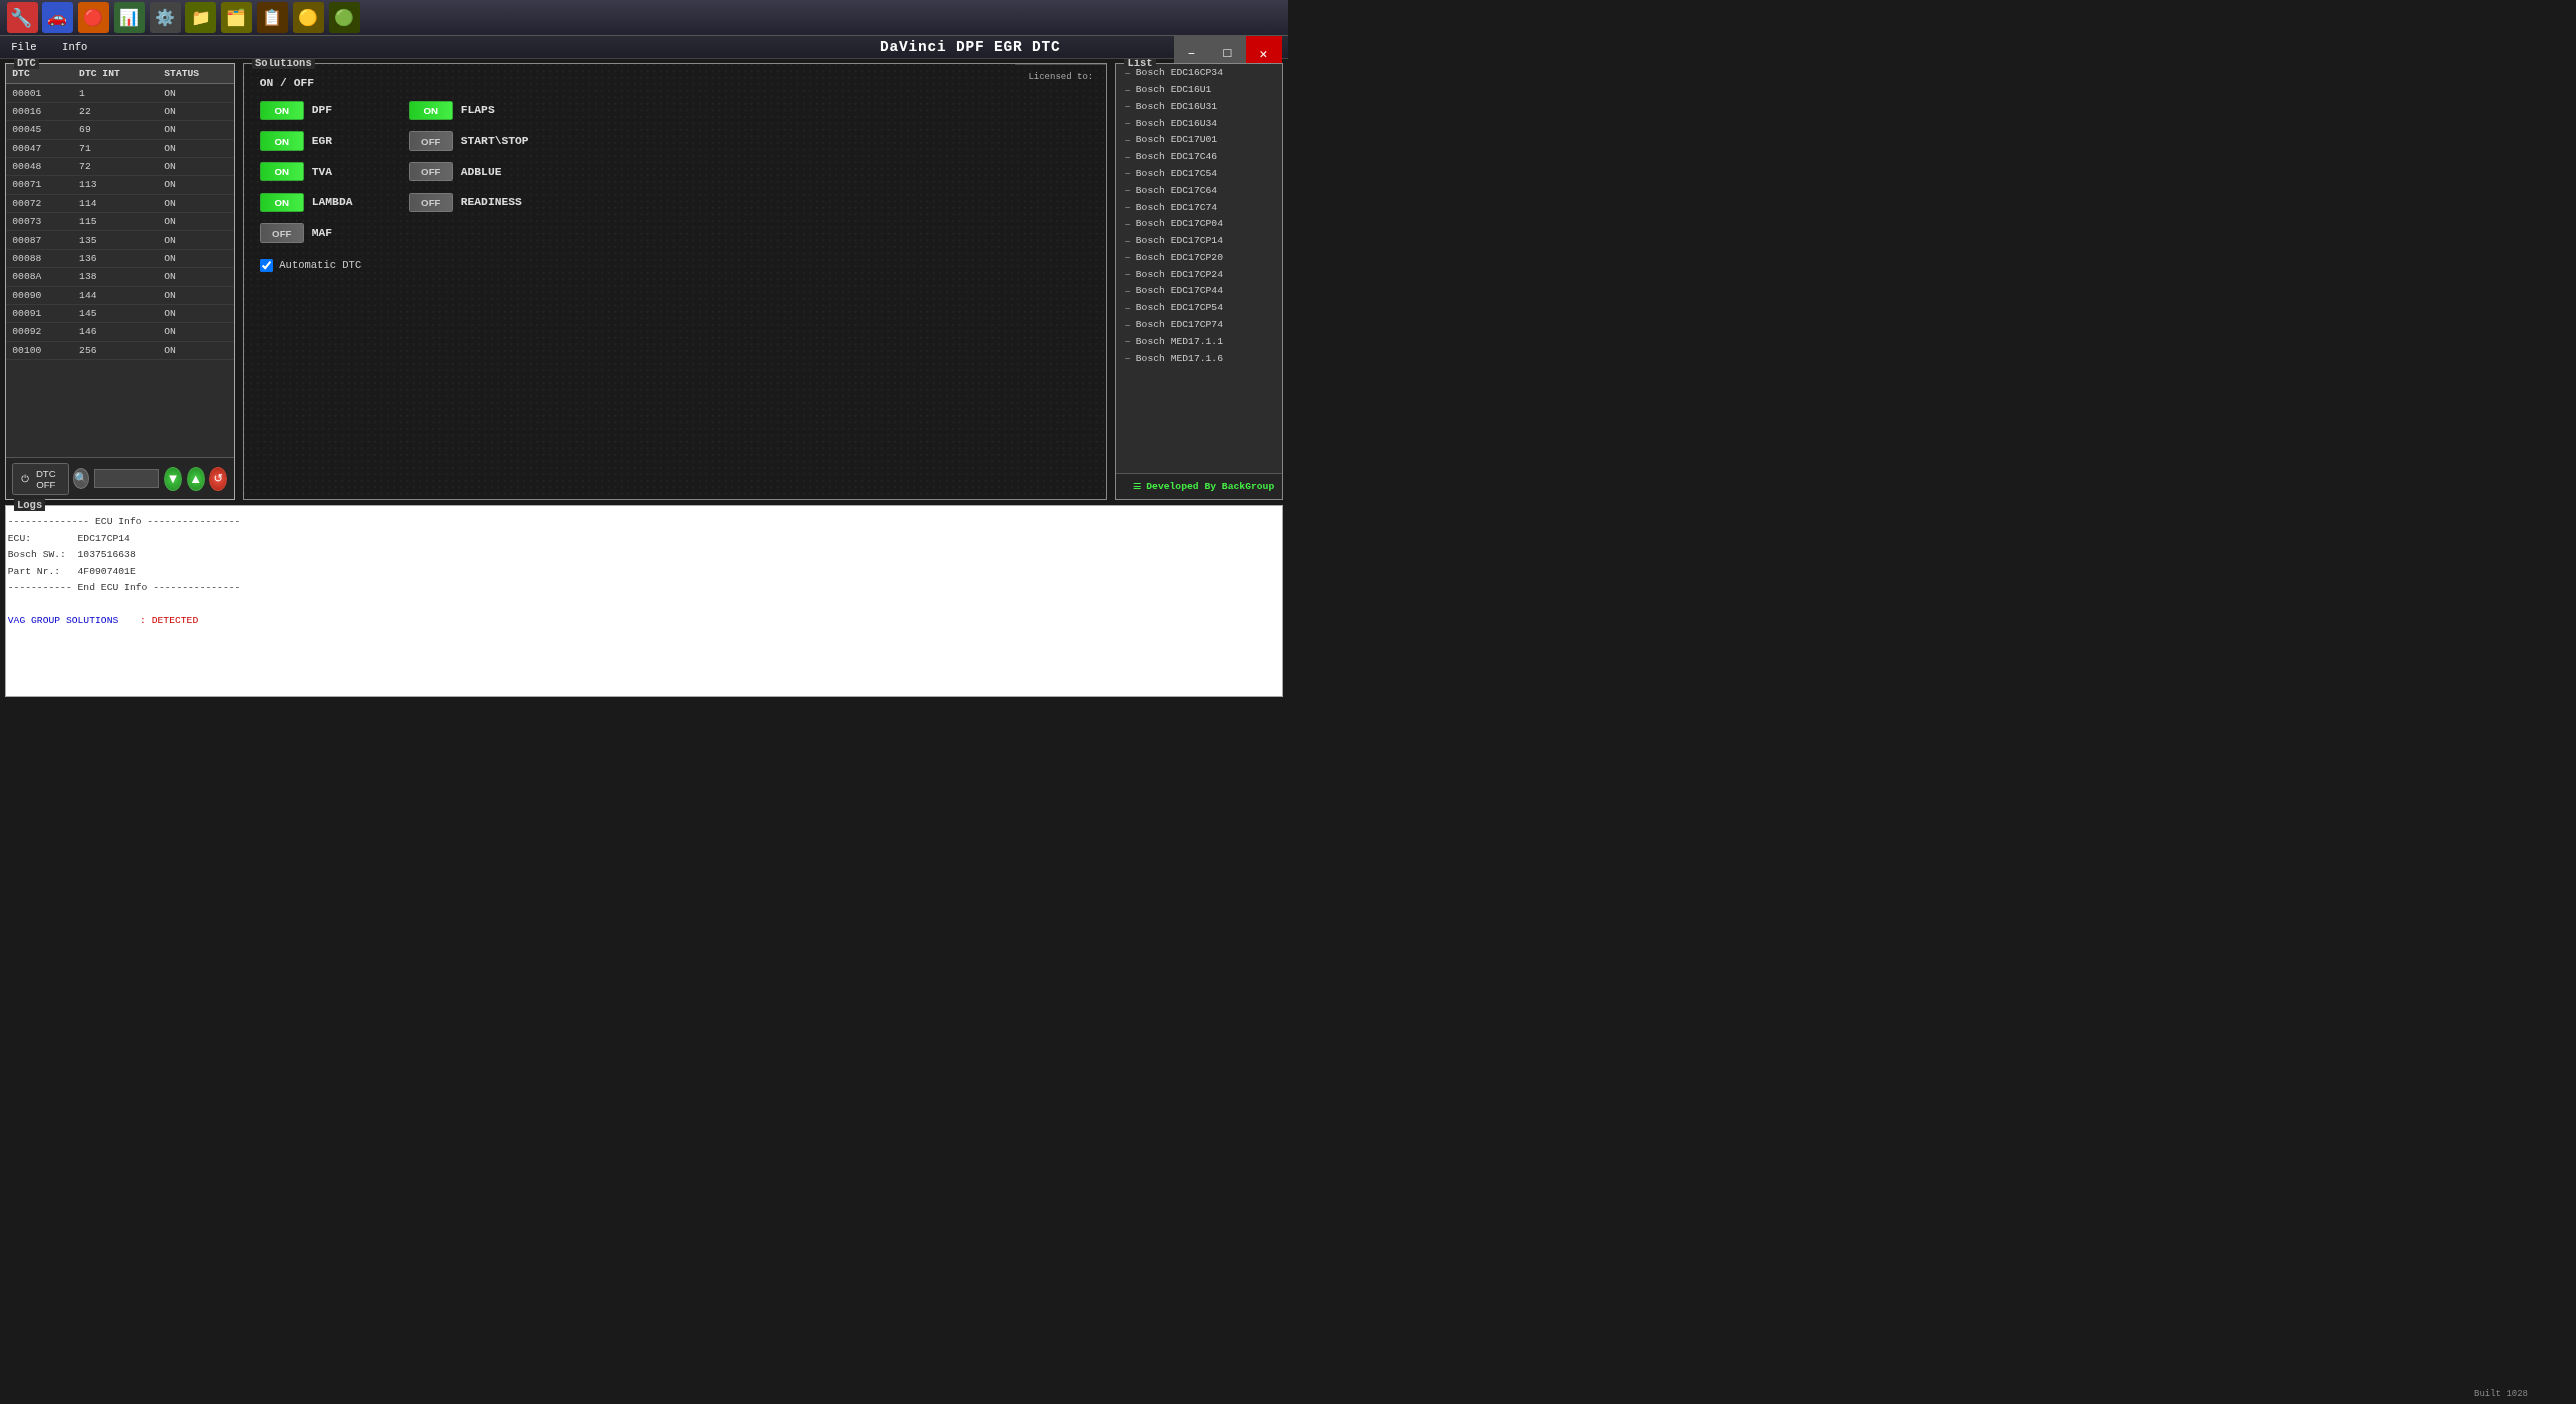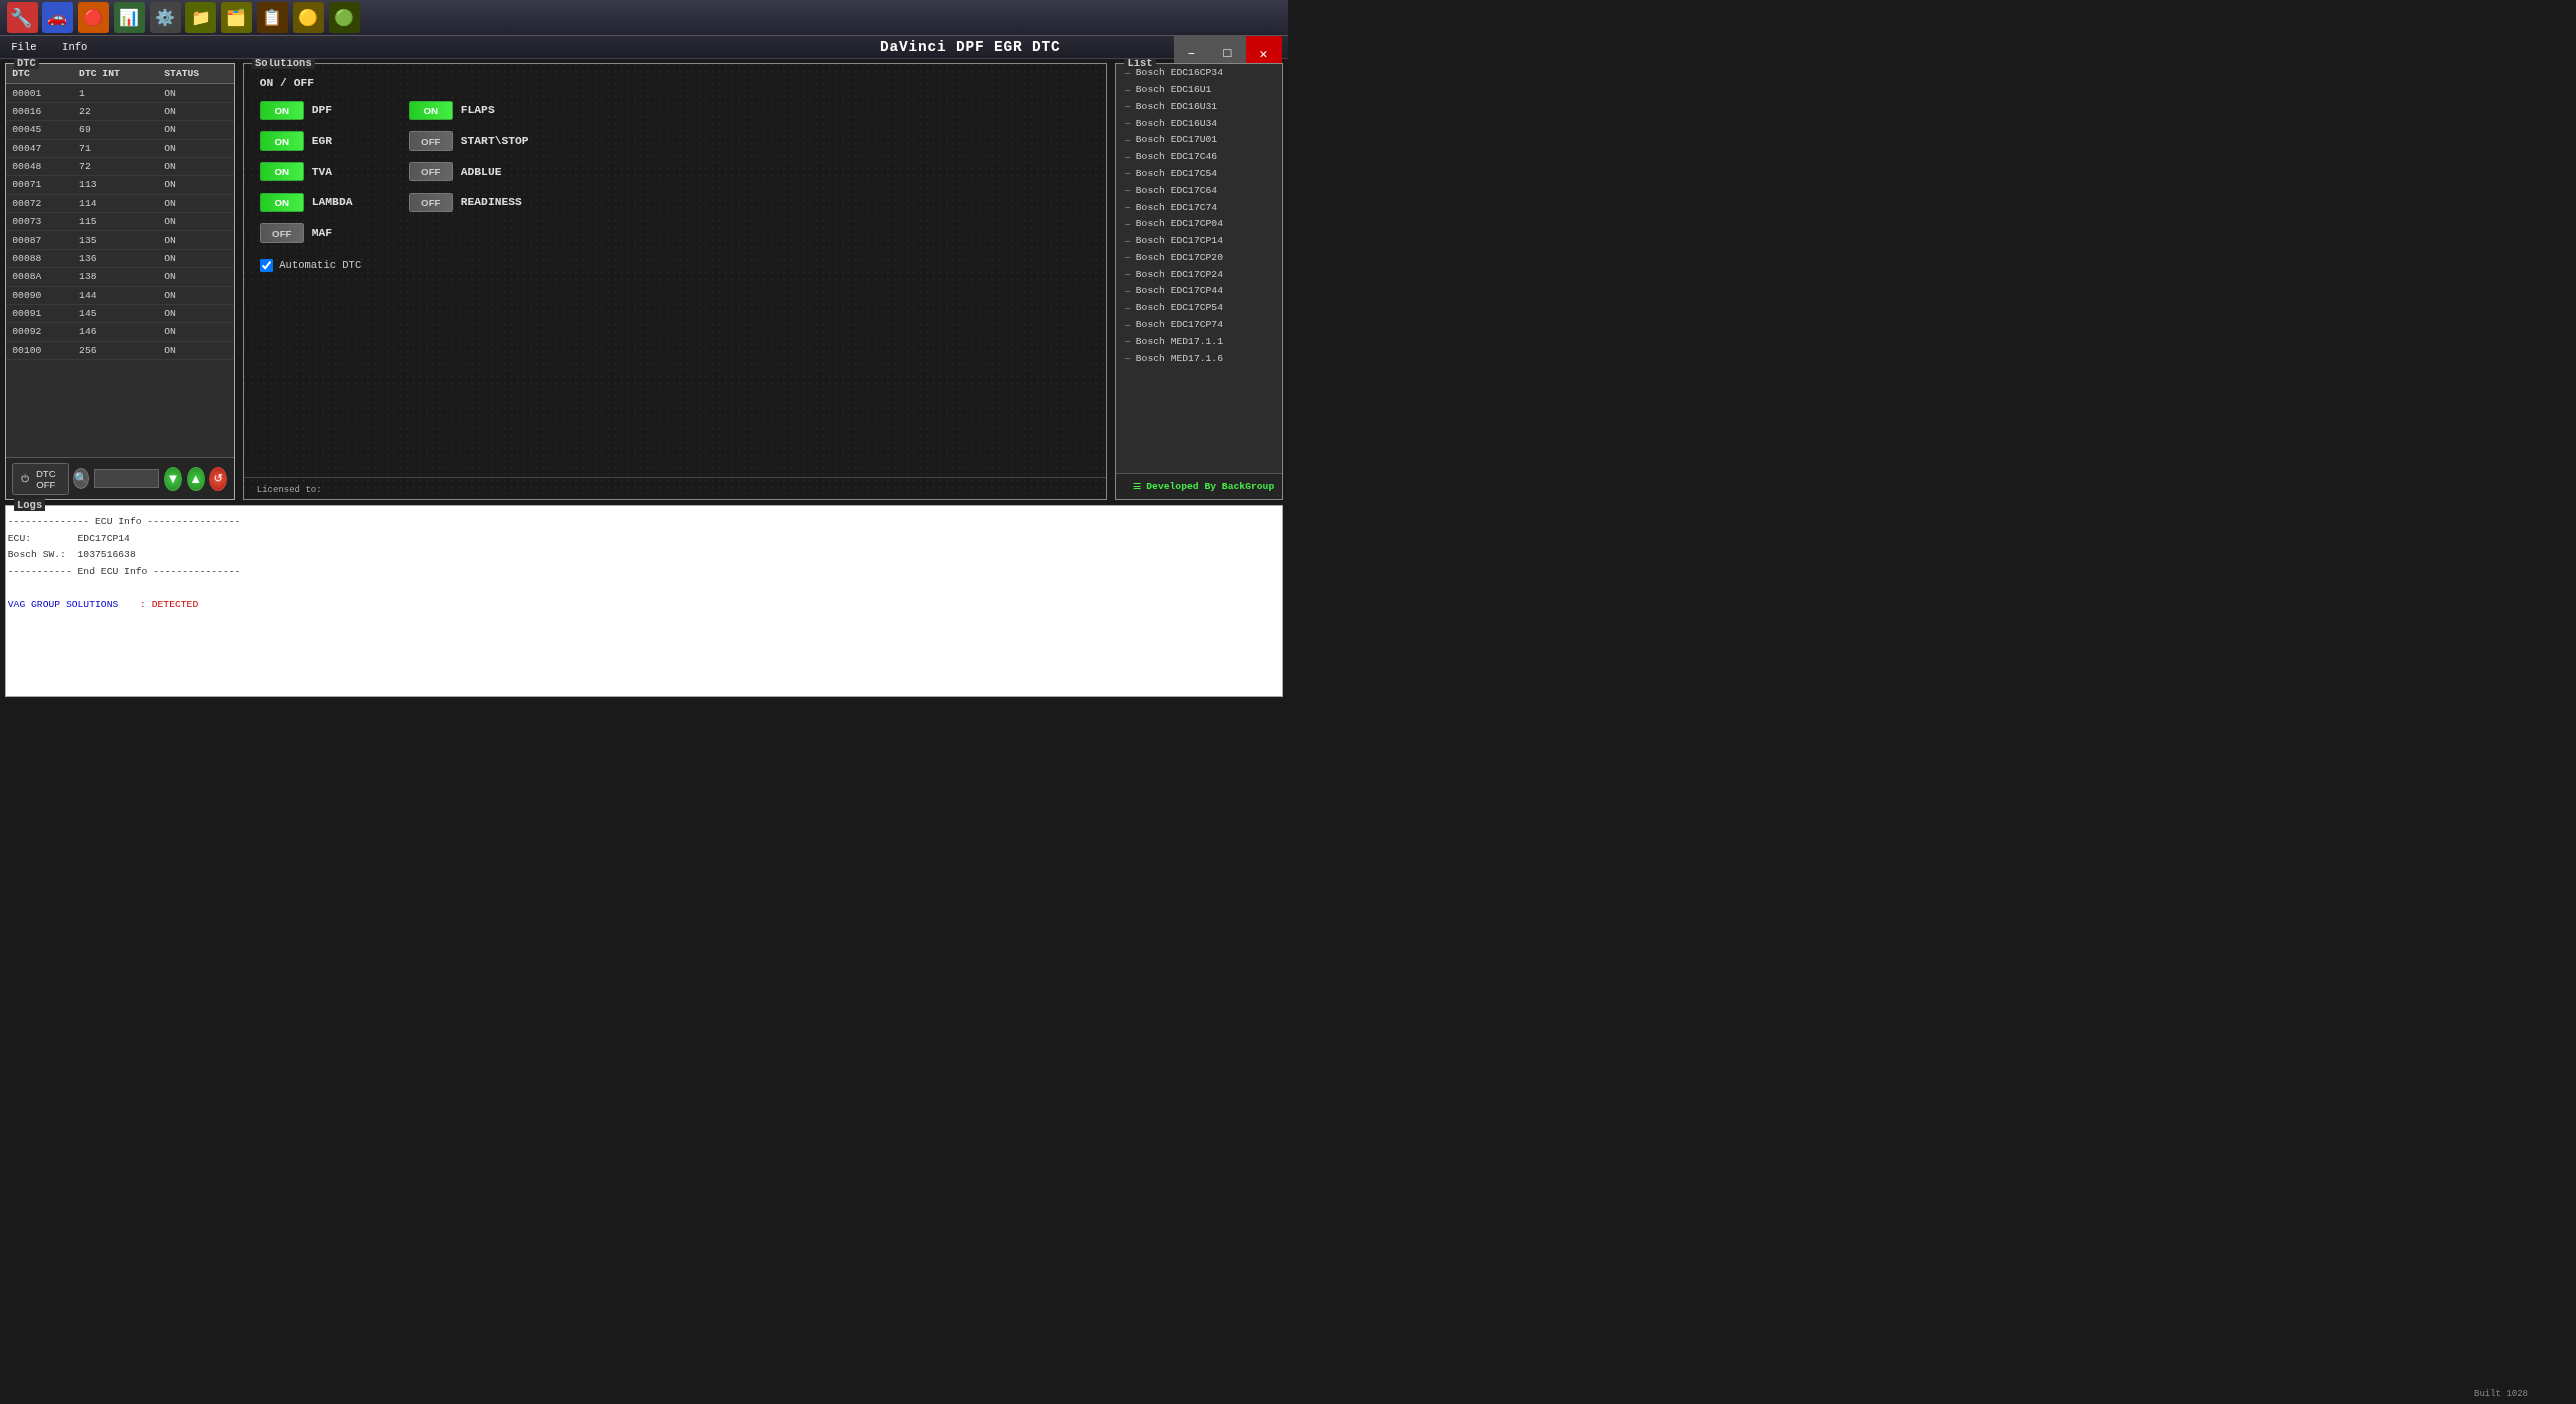--- a/index.html
+++ b/index.html
@@ -309,21 +309,21 @@
       display: flex;
       flex-direction: column;
     }
 
     .solutions-outer {
       position: relative;
       margin: 4.8px 3.2px;
       border: 1.6px solid #888;
       flex: 1;
       display: flex;
-      flex-direction: column;
+      flex-direction: row;
       background-image: 
         radial-gradient(circle at 0.8px 0.8px, rgba(255,255,255,0.05) 0.8px, transparent 0);
       background-size: 6.5px 6.5px;
       background-color: #1a1a1a;
     }
 
     .list-outer {
       position: relative;
       margin: 4.8px;
       border: 1.6px solid #888;
@@ -669,20 +669,21 @@
       </div>
     </div>
   </div>
 
   <div class="logs-outer">
     <span class="panel-label">Logs</span>
     <div class="logs-content">
       <div class="logs-line">-------------- ECU Info ----------------</div>
       <div class="logs-line">ECU:&nbsp;&nbsp;&nbsp;&nbsp;&nbsp;&nbsp;&nbsp;&nbsp;EDC17CP14</div>
       <div class="logs-line">Bosch SW.:&nbsp;&nbsp;1037516638</div>
+      <div class="logs-line">Part Nr.:&nbsp;&nbsp;&nbsp;4F0907401E</div>
       <div class="logs-line">----------- End ECU Info ---------------</div>
       <div class="logs-line">&nbsp;</div>
       <div style="display:flex;gap:16px;">
         <span class="logs-line-blue">VAG GROUP SOLUTIONS</span>
         <span class="logs-line-red">&nbsp;: DETECTED</span>
       </div>
     </div>
   </div>
 
   <div style="position:fixed; bottom:4.8px; right:48px; color:#888; font-size:9px;">Built 1028</div>

